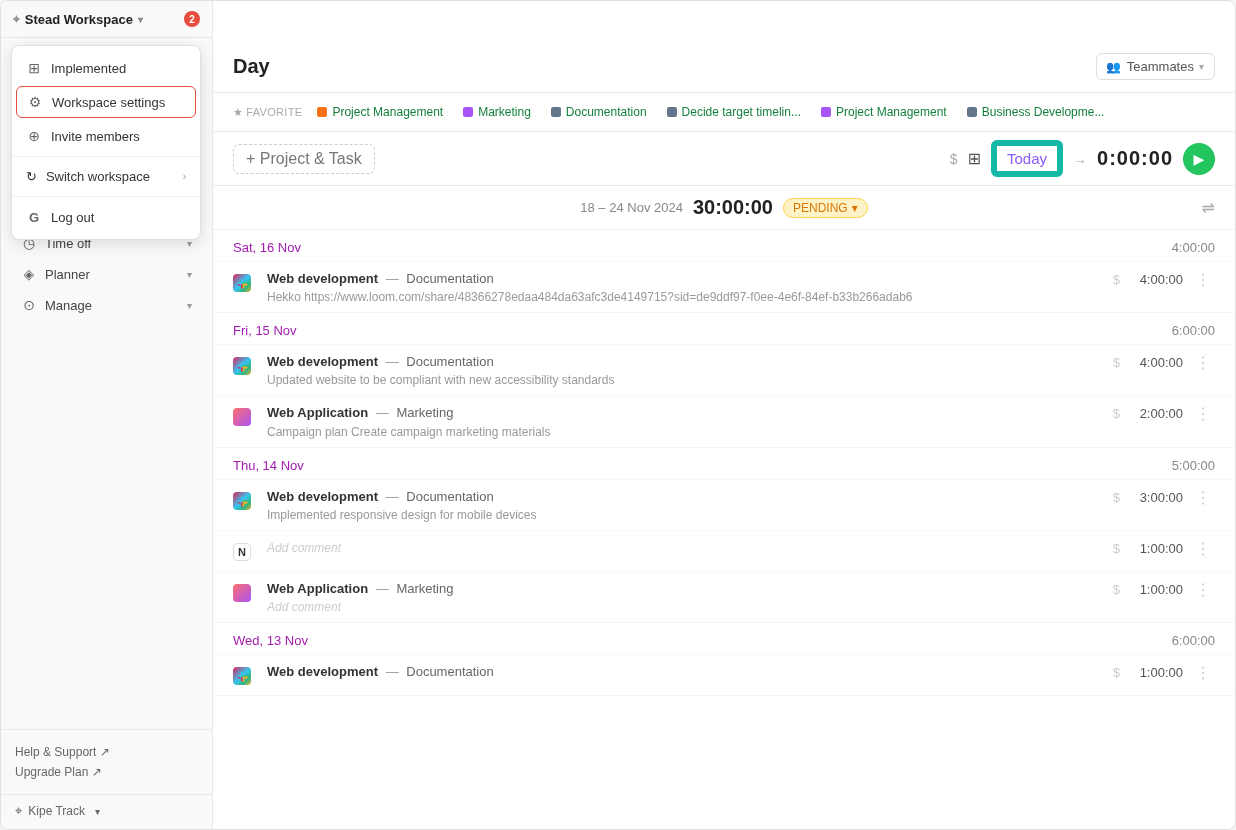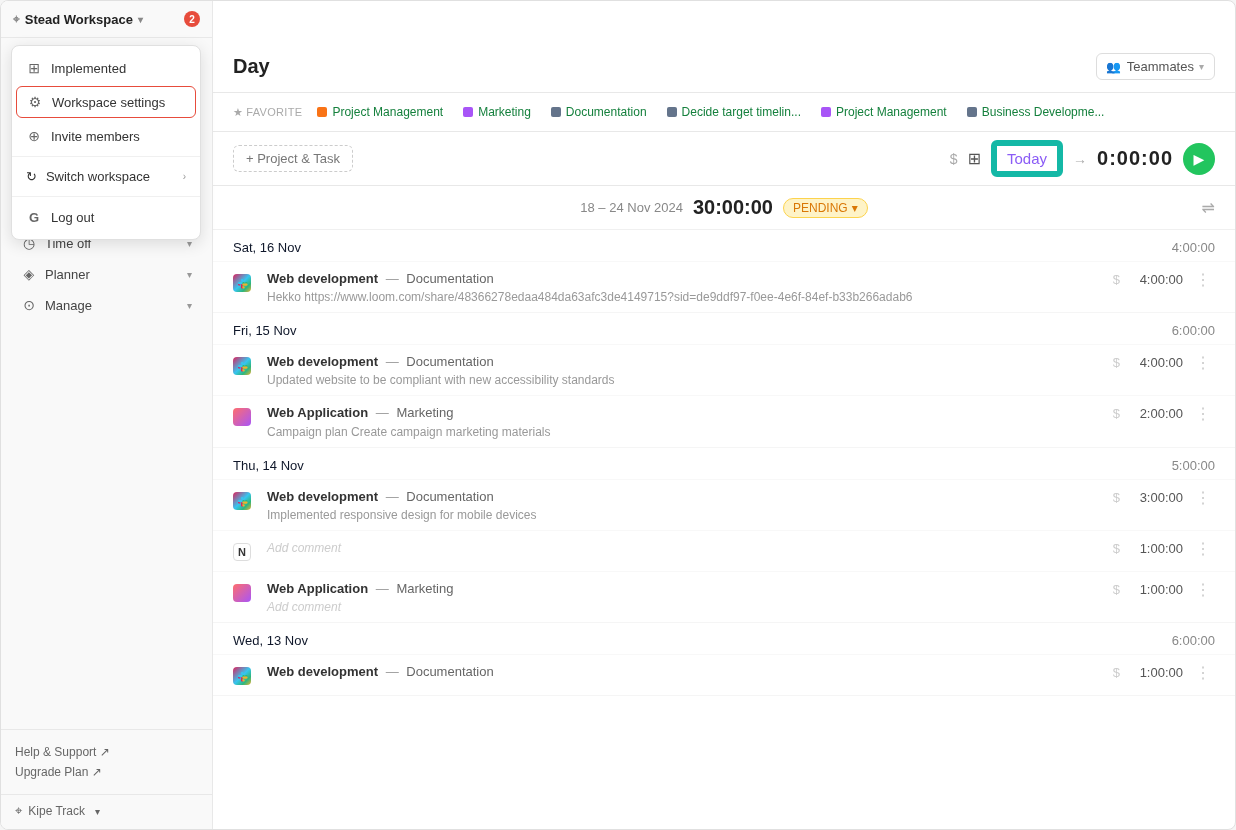--- a/index.html
+++ b/index.html
@@ -42,21 +42,21 @@
     .teammates-btn { display: flex; align-items: center; gap: 5px; font-size: 13px; color: #555; cursor: pointer; border: 1px solid #ddd; border-radius: 6px; padding: 5px 10px; }
 
     
     .favbar { display: flex; align-items: center; gap: 2px; padding: 8px 20px; border-bottom: 1px solid #e8e8e8; overflow-x: auto; }
     .fav-label { font-size: 11px; color: #aaa; letter-spacing: 0.03em; margin-right: 4px; display: flex; align-items: center; gap: 3px; }
     .fav-tag { display: flex; align-items: center; gap: 5px; padding: 4px 9px; border-radius: 6px; cursor: pointer; font-size: 12px; color: #15803d; white-space: nowrap; }
     .fav-dot { width: 10px; height: 10px; border-radius: 2px; display: inline-block; }
 
     
     .timerbar { display: flex; align-items: center; padding: 8px 20px; border-bottom: 1px solid #e8e8e8; gap: 10px; }
-    .add-task-btn { display: flex; align-items: center; gap: 5px; border: 1.5px dashed #ccc; border-radius: 6px; padding: 5px 12px; cursor: pointer; color: #777; font-size: 13px; }
+    .add-task-btn { display: flex; align-items: center; gap: 5px; border: 1.5px dashed #ccc; border-radius: 6px; padding: 5px 12px; cursor: pointer; color: #777; font-size: 16px; }
     .timer-right { display: flex; align-items: center; gap: 10px; margin-left: auto; }
     .dollar-icon { color: #aaa; font-size: 14px; cursor: pointer; }
     .grid-icon { color: #555; font-size: 16px; cursor: pointer; }
     .today-btn { border: 6px solid #14b8a6; border-radius: 6px; padding: 4px 10px; font-size: 15px; color: #8b5cf6; cursor: pointer; }
     .arrow-icon { color: #aaa; font-size: 14px; }
     .timer-display { font-size: 20px; font-weight: 600; color: #222; letter-spacing: 0.05em; }
     .play-btn { background: #22c55e; border: none; border-radius: 50%; width: 32px; height: 32px; display: flex; align-items: center; justify-content: center; cursor: pointer; color: white; font-size: 14px; }
 
     
     .content { flex: 1; overflow-y: auto; padding: 0; }
@@ -64,21 +64,21 @@
     
     .week-header { display: flex; align-items: center; justify-content: center; padding: 10px 20px; gap: 10px; border-bottom: 1px solid #f0f0f0; position: relative; }
     .week-range { font-size: 13px; color: #888; }
     .week-total { font-size: 20px; font-weight: 700; color: #222; }
     .pending-badge { background: #fef3c7; color: #d97706; border: 1px solid #fcd34d; border-radius: 12px; padding: 2px 9px; font-size: 12px; font-weight: 500; display: flex; align-items: center; gap: 4px; cursor: pointer; }
     .week-collapse { position: absolute; right: 20px; color: #aaa; cursor: pointer; font-size: 16px; }
 
     
     .day-group { border-bottom: 1px solid #f5f5f5; }
     .day-header { display: flex; align-items: center; justify-content: space-between; padding: 10px 20px 6px; }
-    .day-label { font-size: 13px; color: #0f172a; font-weight: 500; }
+    .day-label { font-size: 13px; color: #a21caf; font-weight: 500; }
     .day-total { font-size: 13px; color: #888; }
 
     
     .time-entry { display: flex; align-items: flex-start; padding: 8px 20px; border-top: 1px solid #f8f8f8; gap: 12px; }
     .app-icon { width: 22px; height: 22px; display: flex; align-items: center; justify-content: flex-start; margin-top: 2px; }
     .entry-body { flex: 1; min-width: 0; }
     .entry-title { font-size: 13px; color: #333; line-height: 1.4; }
     .entry-title strong { font-weight: 600; }
     .entry-dash { color: #999; margin: 0 4px; }
     .entry-project { color: #666; }

